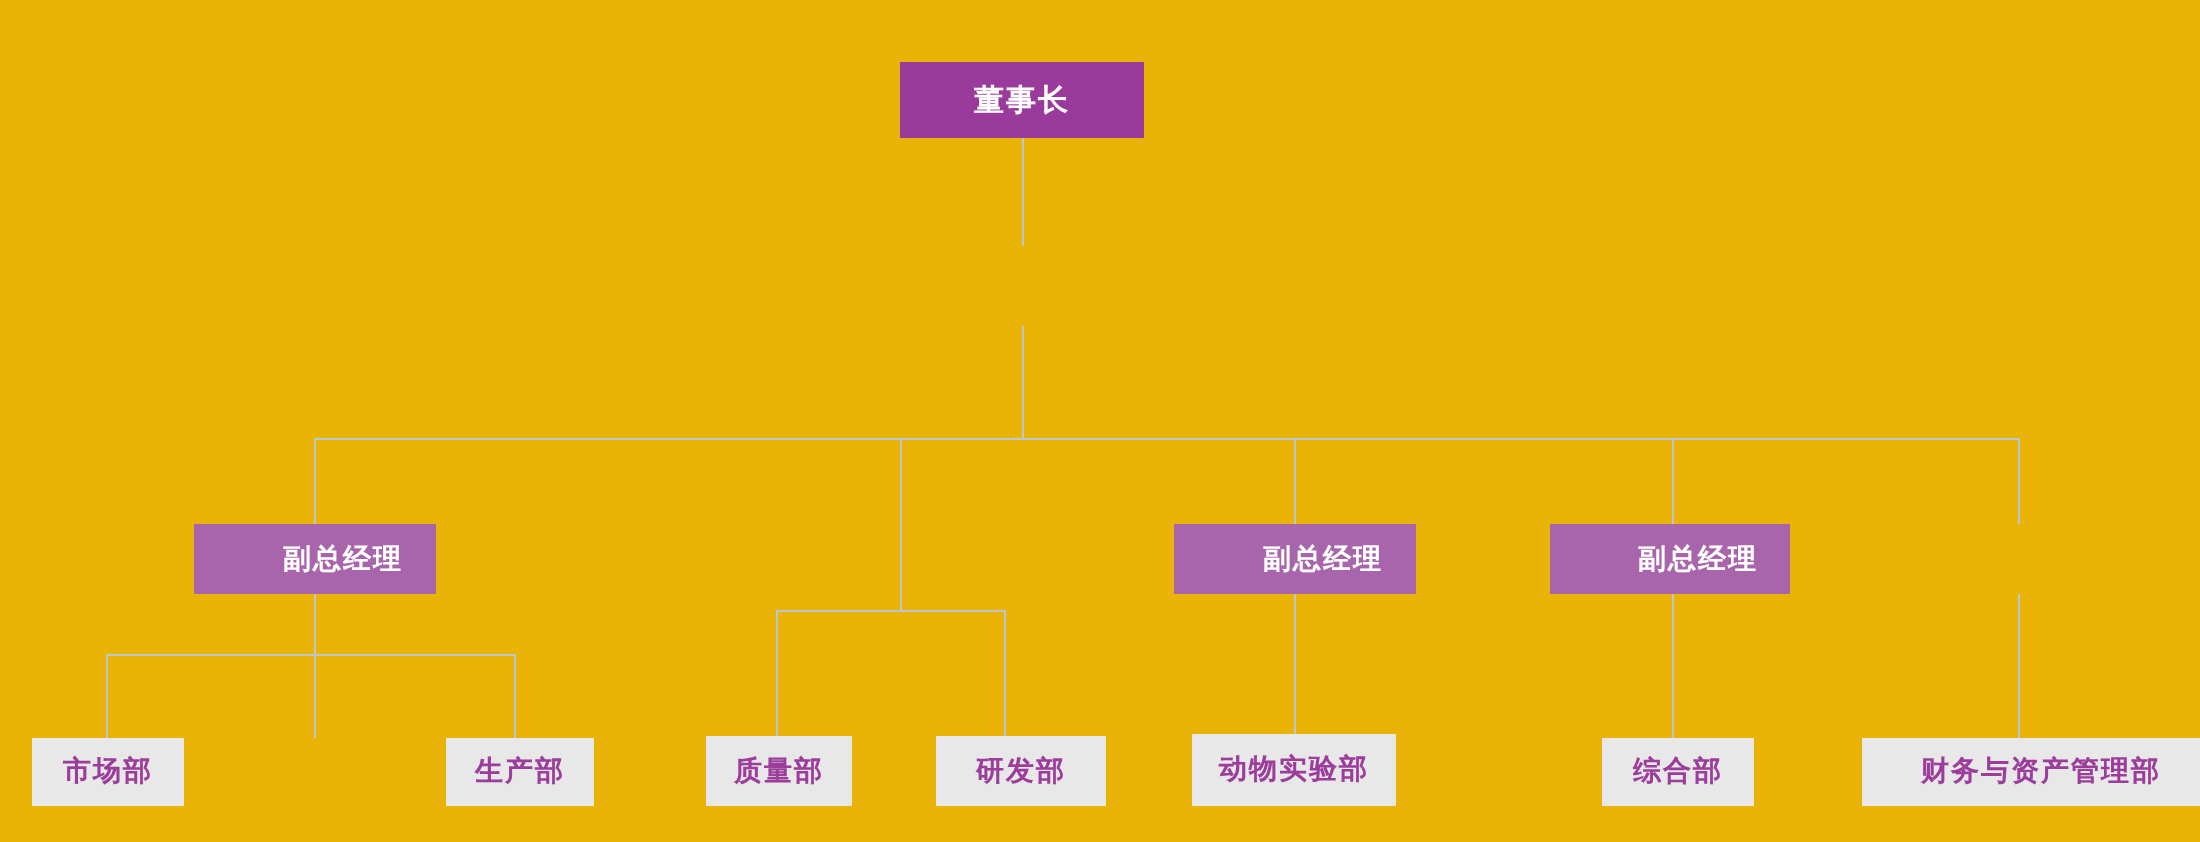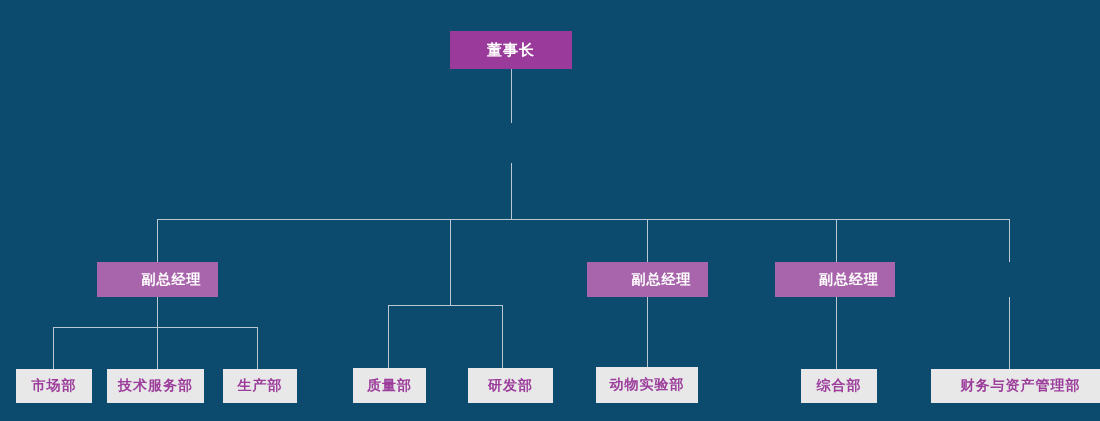--- a/index.html
+++ b/index.html
@@ -5,21 +5,21 @@
   html, body {
     margin: 0;
     padding: 0;
     background: #ffffff;
     font-family: "Liberation Sans", sans-serif;
   }
   #org-chart-canvas {
     position: relative;
     width: 1100px;
     height: 421px;
-    background: #0c4a6e;
+    background: #eab308;
     overflow: hidden;
   }
   .node {
     position: absolute;
     display: flex;
     align-items: center;
     justify-content: center;
     box-sizing: border-box;
     font-weight: bold;
     letter-spacing: 1px;
@@ -67,20 +67,19 @@
     <div class="connector" style="left: 388px; top: 305px; width: 1px; height: 63px;"></div>
     <div class="connector" style="left: 502px; top: 305px; width: 1px; height: 63px;"></div>
     <div class="connector" style="left: 647px; top: 297px; width: 1px; height: 70px;"></div>
     <div class="connector" style="left: 836px; top: 297px; width: 1px; height: 72px;"></div>
     <div class="connector" style="left: 1009px; top: 297px; width: 1px; height: 72px;"></div>
     <div class="node executive" style="left: 450px; top: 31px; width: 122px; height: 38px;">董事长</div>
     <div class="node manager" style="left: 97px; top: 262px; width: 121px; height: 35px;">副总经理</div>
     <div class="node manager" style="left: 587px; top: 262px; width: 121px; height: 35px;">副总经理</div>
     <div class="node manager" style="left: 775px; top: 262px; width: 120px; height: 35px;">副总经理</div>
     <div class="node dept" style="left: 16px; top: 369px; width: 76px; height: 34px; text-align: right;">市场部</div>
-    <div class="node dept" style="left: 107px; top: 369px; width: 97px; height: 34px;">技术服务部</div>
     <div class="node dept" style="left: 353px; top: 368px; width: 73px; height: 35px;">质量部</div>
     <div class="node dept" style="left: 223px; top: 369px; width: 74px; height: 34px;">生产部</div>
     <div class="node dept" style="left: 468px; top: 368px; width: 85px; height: 35px;">研发部</div>
     <div class="node dept" style="left: 596px; top: 367px; width: 102px; height: 36px;">动物实验部</div>
     <div class="node dept" style="left: 801px; top: 369px; width: 76px; height: 34px;">综合部</div>
     <div class="node dept" style="left: 931px; top: 369px; width: 179px; height: 34px;">财务与资产管理部</div>
   </div>
 
 </body></html>

